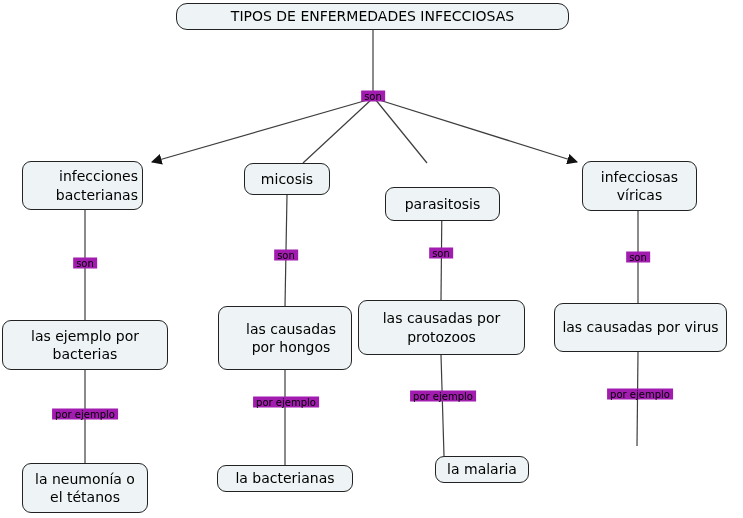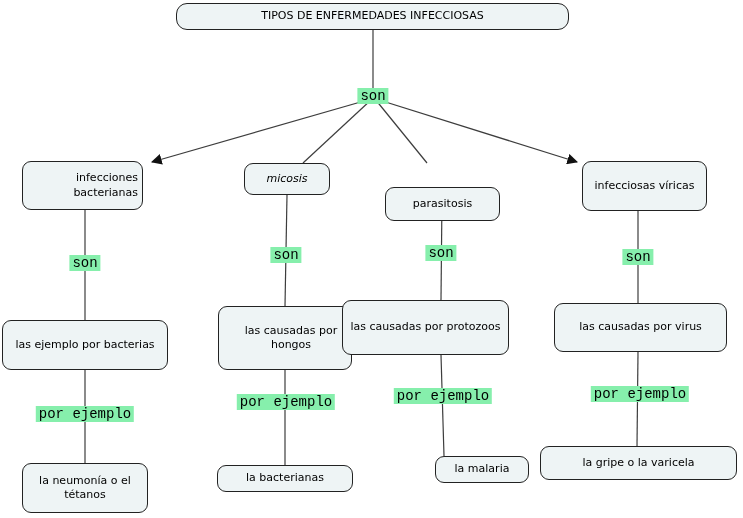--- a/index.html
+++ b/index.html
@@ -6,25 +6,25 @@
   .map{
     position:relative;width:743px;height:518px;background:#ffffff;
     font-family:"DejaVu Sans","Liberation Sans",sans-serif;color:#000;
     overflow:hidden;
   }
   .map svg{position:absolute;left:0;top:0;z-index:1;}
   .node{
     position:absolute;box-sizing:border-box;z-index:2;
     background:#eef4f5;border:1px solid #222222;border-radius:9px;
     display:flex;align-items:center;justify-content:center;text-align:center;
-    font-size:11px;line-height:1.3;padding:1px 4px;
+    font-size:14px;line-height:1.3;padding:1px 4px;
   }
   .lbl{
     position:absolute;z-index:2;transform:translate(-50%,-50%);
-    background:#86efac;padding:0 3px;font-size:14px;white-space:nowrap;font-family:Liberation Mono, monospace;
+    background:#a21caf;padding:0 3px;font-size:10px;white-space:nowrap;
   }
 </style>
 </head>
 <body>
 
 <div class="map">
 
   <svg width="743" height="518" viewBox="0 0 743 518">
     <defs>
       <marker id="arrow" viewBox="0 0 10 10" refX="9" refY="5" markerWidth="9" markerHeight="9" orient="auto">
@@ -57,31 +57,30 @@
   <div class="node" style="left:176px;top:3px;width:393px;height:27px;border-radius:11px;">TIPOS DE ENFERMEDADES INFECCIOSAS</div>
 
   <div class="lbl" style="left:373px;top:96px;">son</div>
 
   <div class="node" style="left:22px;top:161px;width:121px;height:49px;text-align:right;">infecciones bacterianas</div>
   <div class="lbl" style="left:85px;top:263px;">son</div>
   <div class="node" style="left:2px;top:320px;width:166px;height:50px;">las ejemplo por bacterias</div>
   <div class="lbl" style="left:85px;top:414px;">por ejemplo</div>
   <div class="node" style="left:22px;top:463px;width:126px;height:50px;">la neumonía o el tétanos</div>
 
-  <div class="node" style="left:244px;top:163px;width:86px;height:32px;font-style:italic;">micosis</div>
+  <div class="node" style="left:244px;top:163px;width:86px;height:32px;">micosis</div>
   <div class="lbl" style="left:286px;top:255px;">son</div>
   <div class="node" style="left:218px;top:306px;width:134px;height:64px;padding-left:16px;">las causadas por hongos</div>
   <div class="lbl" style="left:286px;top:402px;">por ejemplo</div>
   <div class="node" style="left:217px;top:465px;width:136px;height:27px;">la bacterianas</div>
 
   <div class="node" style="left:385px;top:163px;width:115px;height:34px;margin-top:24px;">parasitosis</div>
   <div class="lbl" style="left:441px;top:253px;">son</div>
-  <div class="node" style="left:342px;top:300px;width:167px;height:55px;">las causadas por protozoos</div>
+  <div class="node" style="left:358px;top:300px;width:167px;height:55px;">las causadas por protozoos</div>
   <div class="lbl" style="left:443px;top:396px;">por ejemplo</div>
   <div class="node" style="left:391px;top:456px;width:94px;height:27px;margin-left:44px;">la malaria</div>
 
-  <div class="node" style="left:582px;top:161px;width:125px;height:50px;">infecciosas víricas</div>
+  <div class="node" style="left:582px;top:161px;width:115px;height:50px;">infecciosas víricas</div>
   <div class="lbl" style="left:638px;top:257px;">son</div>
   <div class="node" style="left:554px;top:303px;width:173px;height:49px;">las causadas por virus</div>
   <div class="lbl" style="left:640px;top:394px;">por ejemplo</div>
-  <div class="node" style="left:540px;top:446px;width:197px;height:34px;">la gripe o la varicela</div>
 
 </div>
 
 </body></html>

